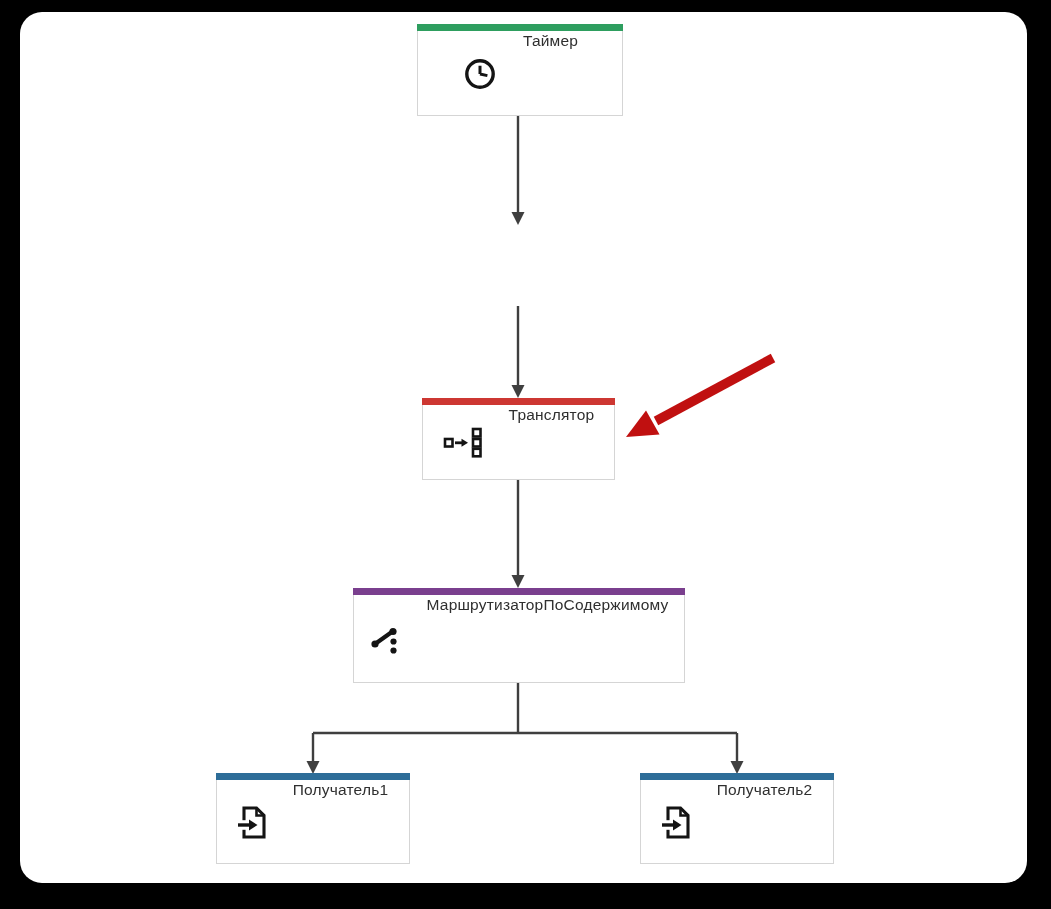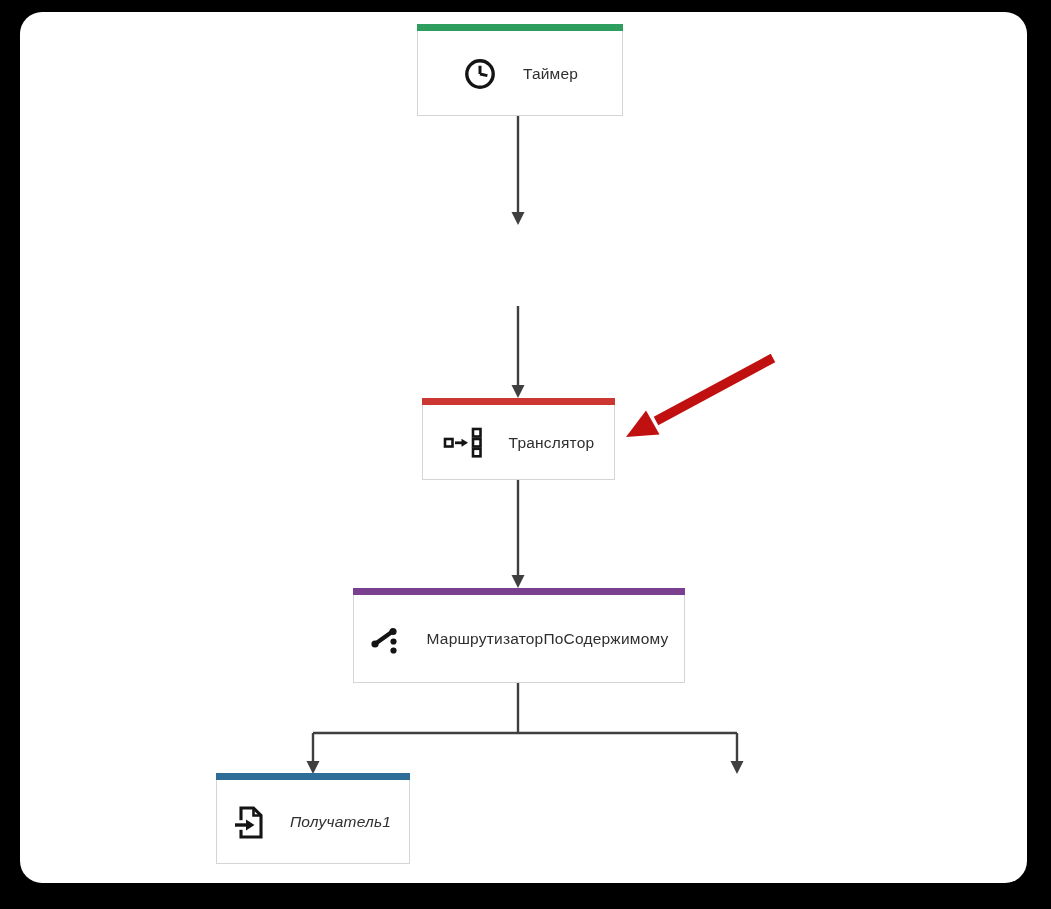--- a/index.html
+++ b/index.html
@@ -36,21 +36,20 @@
     height: 7px;
   }
   .accent-green  { background: #2e9e5f; }
   .accent-red    { background: #cd3732; }
   .accent-purple { background: #7a3f8e; }
   .accent-blue   { background: #2d6d98; }
   .node-body {
     position: absolute;
     left: 0; right: 0; top: 7px; bottom: 0;
     display: flex;
-    align-items: center;
     justify-content: center;
     gap: 25px;
   }
   .node-label {
     font-size: 15.5px;
     color: #2f2f2f;
     letter-spacing: 0.2px;
     white-space: nowrap;
   }
   .icon { display: flex; align-items: center; justify-content: center; }
@@ -127,35 +126,50 @@
           <circle cx="5" cy="21" r="3.6" fill="#141414"></circle>
           <circle cx="23" cy="8.5" r="3.6" fill="#141414"></circle>
           <circle cx="23.5" cy="18.5" r="3.1" fill="#141414"></circle>
           <circle cx="23.5" cy="27.5" r="3.1" fill="#141414"></circle>
         </svg>
       </span>
       <span class="node-label">МаршрутизаторПоСодержимому</span>
     </div>
   </div>
 
-  <div class="node" style="left:196px; top:761px; width:194px; height:91px;font-style:italic;">
+  <div class="node" style="left:196px; top:761px; width:194px; height:91px;">
     <div class="accent accent-blue"></div>
     <div class="node-body">
       <span class="icon">
         <svg width="30" height="35" viewBox="0 0 30 35">
           <path d="M6 3 H18.5 L26 10.5 V32 H6 Z" fill="none" stroke="#141414" stroke-width="3.1" stroke-linejoin="miter"></path>
           <path d="M18.5 3 V10.5 H26" fill="none" stroke="#141414" stroke-width="2.6"></path>
           <rect x="3.6" y="15.2" width="4.8" height="9.6" fill="#ffffff"></rect>
           <line x1="0" y1="20" x2="12" y2="20" stroke="#141414" stroke-width="3.4"></line>
           <polygon points="11,14.6 11,25.4 19.5,20" fill="#141414"></polygon>
         </svg>
       </span>
       <span class="node-label">Получатель1</span>
     </div>
   </div>
 
+  <div class="node" style="left:620px; top:761px; width:194px; height:91px;">
+    <div class="accent accent-blue"></div>
+    <div class="node-body">
+      <span class="icon">
+        <svg width="30" height="35" viewBox="0 0 30 35">
+          <path d="M6 3 H18.5 L26 10.5 V32 H6 Z" fill="none" stroke="#141414" stroke-width="3.1" stroke-linejoin="miter"></path>
+          <path d="M18.5 3 V10.5 H26" fill="none" stroke="#141414" stroke-width="2.6"></path>
+          <rect x="3.6" y="15.2" width="4.8" height="9.6" fill="#ffffff"></rect>
+          <line x1="0" y1="20" x2="12" y2="20" stroke="#141414" stroke-width="3.4"></line>
+          <polygon points="11,14.6 11,25.4 19.5,20" fill="#141414"></polygon>
+        </svg>
+      </span>
+      <span class="node-label">Получатель2</span>
+    </div>
+  </div>
 
   <svg class="annotation-layer" viewBox="0 0 1007 871" xmlns="http://www.w3.org/2000/svg">
     <line x1="753" y1="346" x2="636" y2="409" stroke="#c01010" stroke-width="9.5"></line>
     <polygon points="606,425 626,398.5 639.5,422.5" fill="#c01010"></polygon>
   </svg>
 
 </div>
 
 </body></html>

